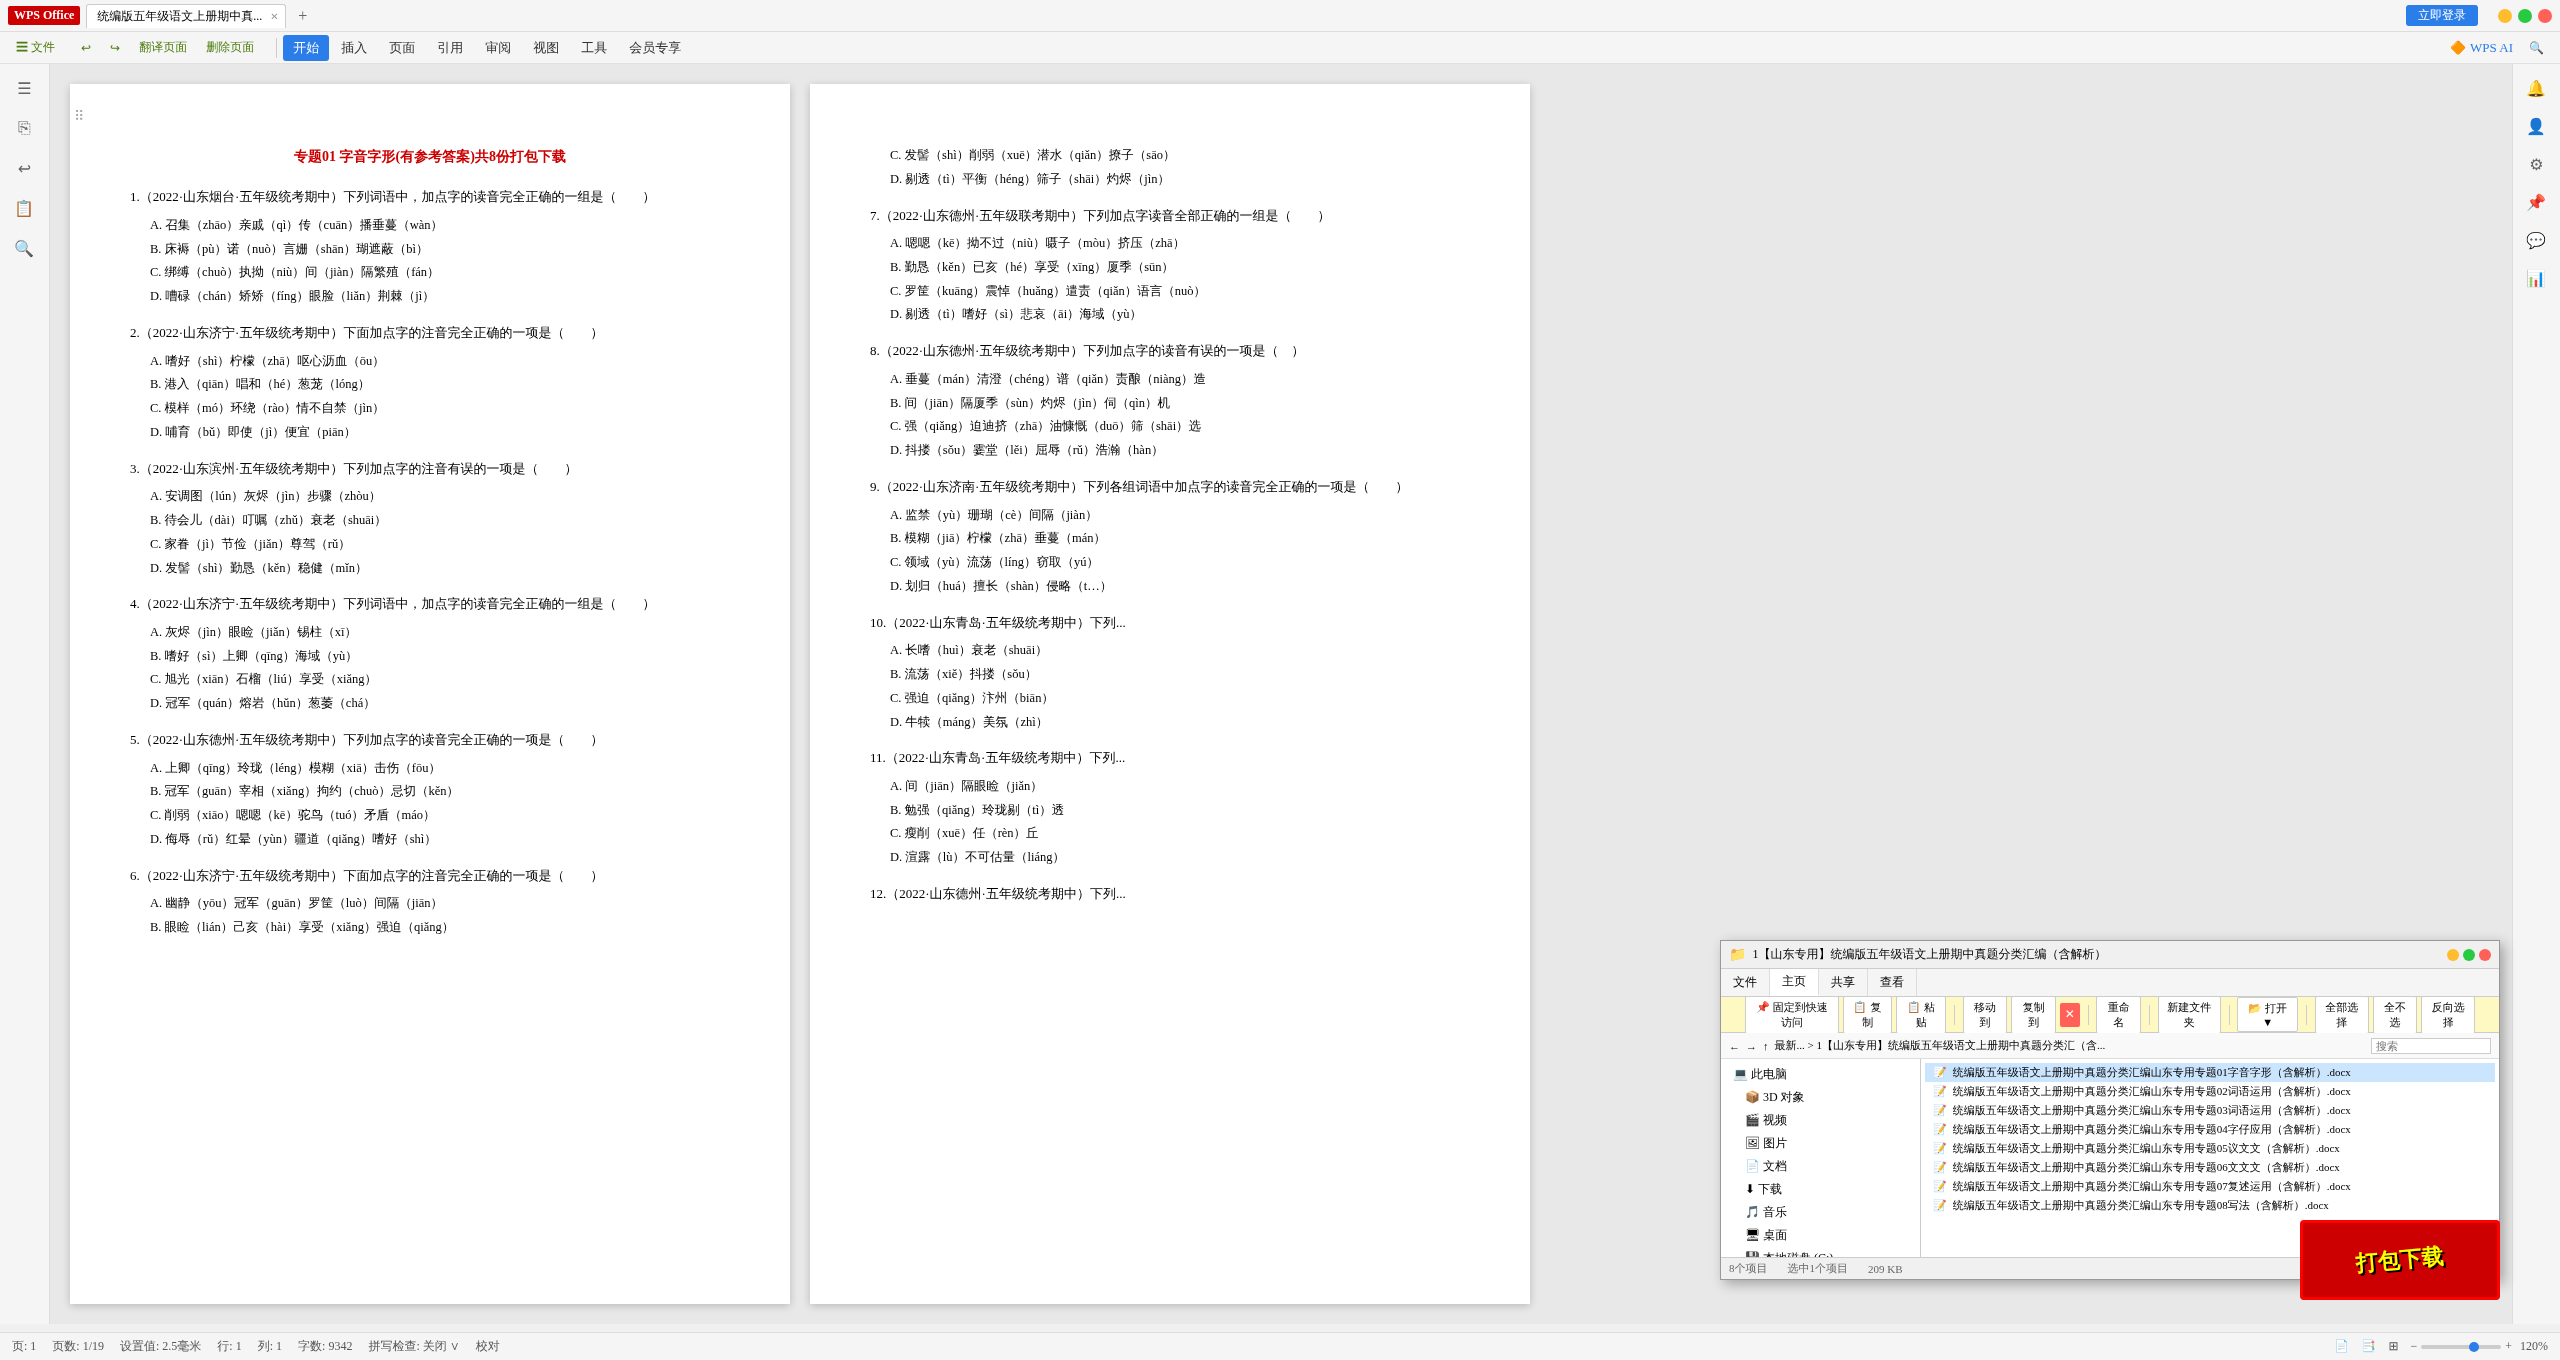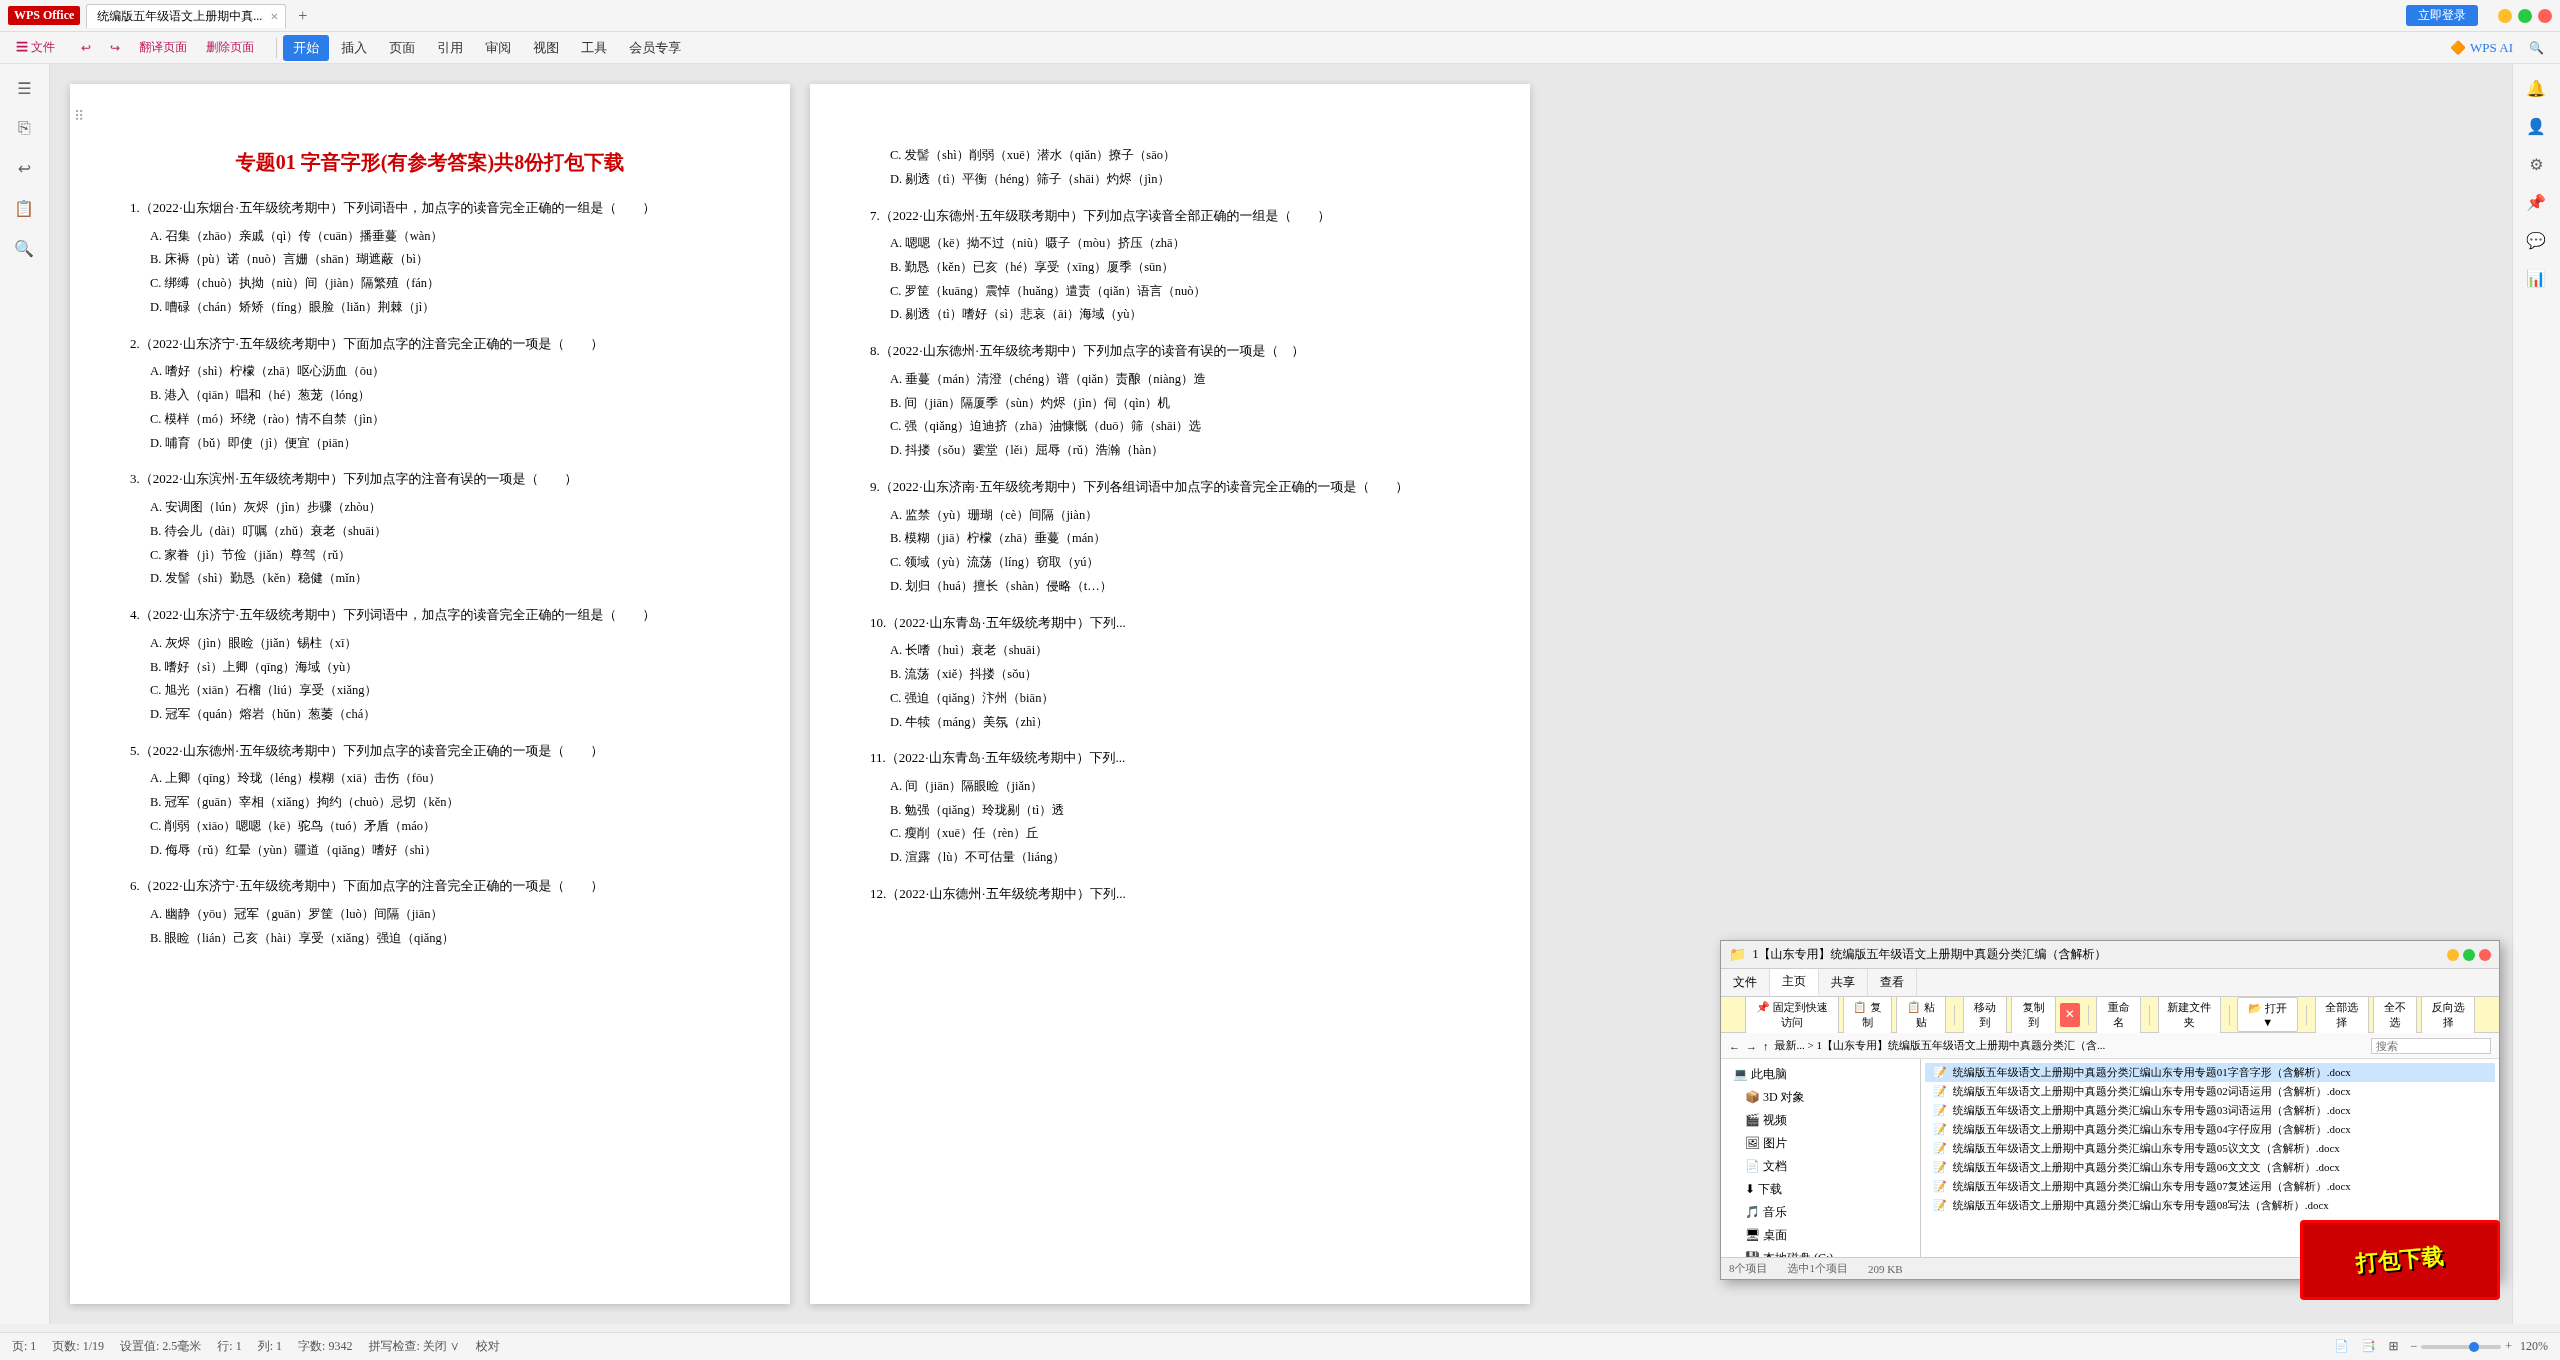--- a/index.html
+++ b/index.html
@@ -79,21 +79,21 @@
     .btn-min { background: #ffbd2e; }
     .btn-max { background: #28ca41; }
     .btn-close { background: #ff6159; }
     .toolbar-btn {
       padding: 3px 8px;
       font-size: 12px;
       cursor: pointer;
       border: none;
       background: transparent;
       border-radius: 3px;
-      color: #be185d;
+      color: #4d7c0f;
     }
     .toolbar-separator {
       width: 1px;
       height: 20px;
       background: #ccc;
       margin: 0 4px;
     }
 
     
     .menubar {
@@ -178,21 +178,21 @@
       padding: 60px 60px;
       box-shadow: 0 2px 8px rgba(0,0,0,0.2);
       font-size: 13px;
       line-height: 1.8;
       position: relative;
       flex-shrink: 0;
     }
 
     .page-title {
       text-align: center;
-      font-size: 20px;
+      font-size: 14px;
       font-weight: bold;
       color: #c00;
       margin-bottom: 16px;
     }
 
     .question-block {
       margin-bottom: 12px;
     }
 
     .question-stem {

